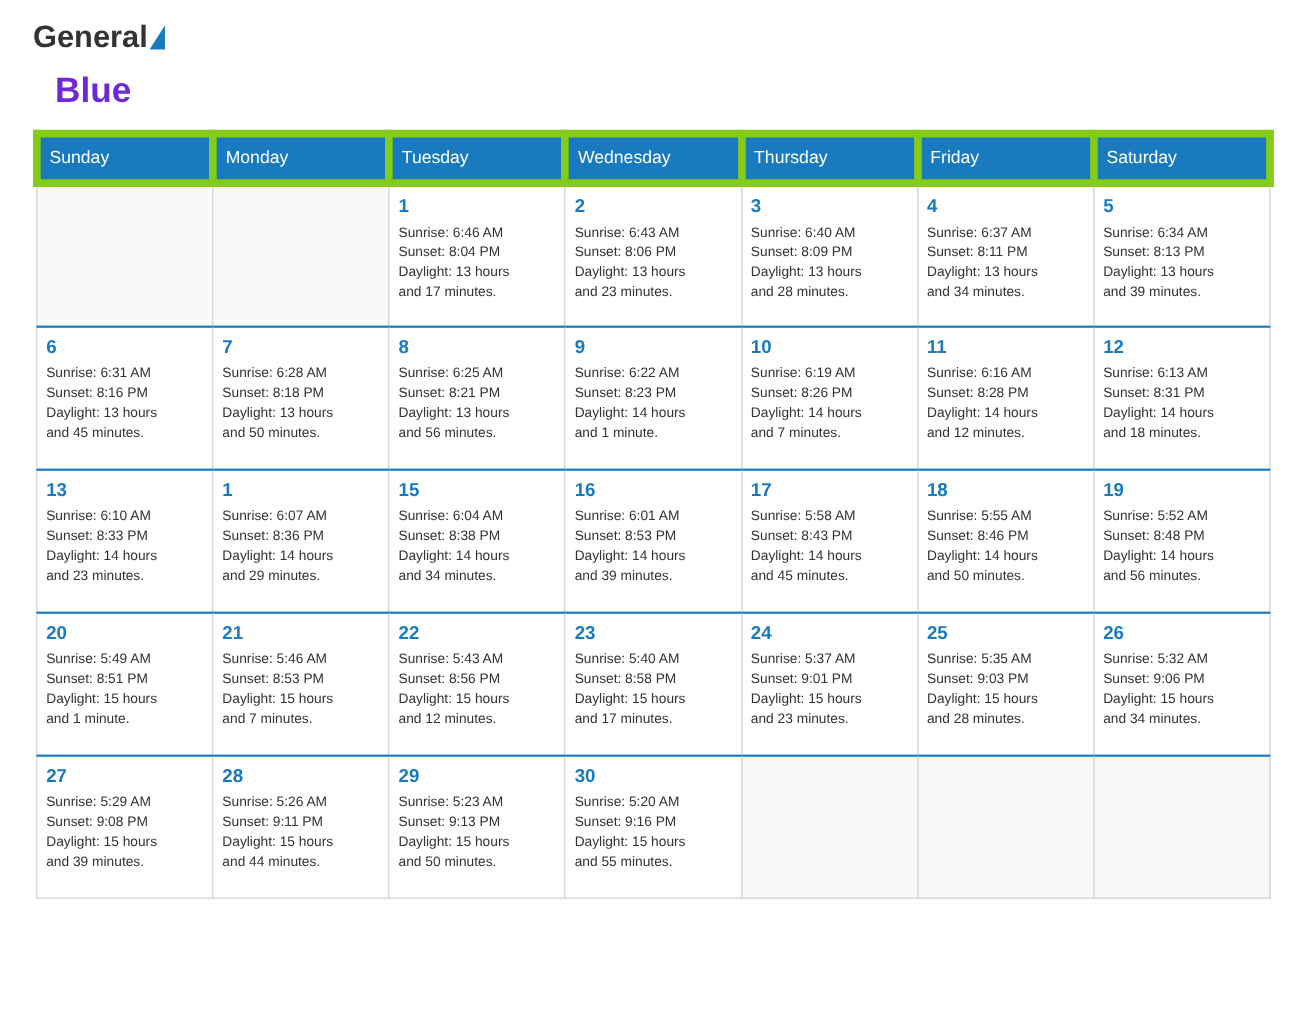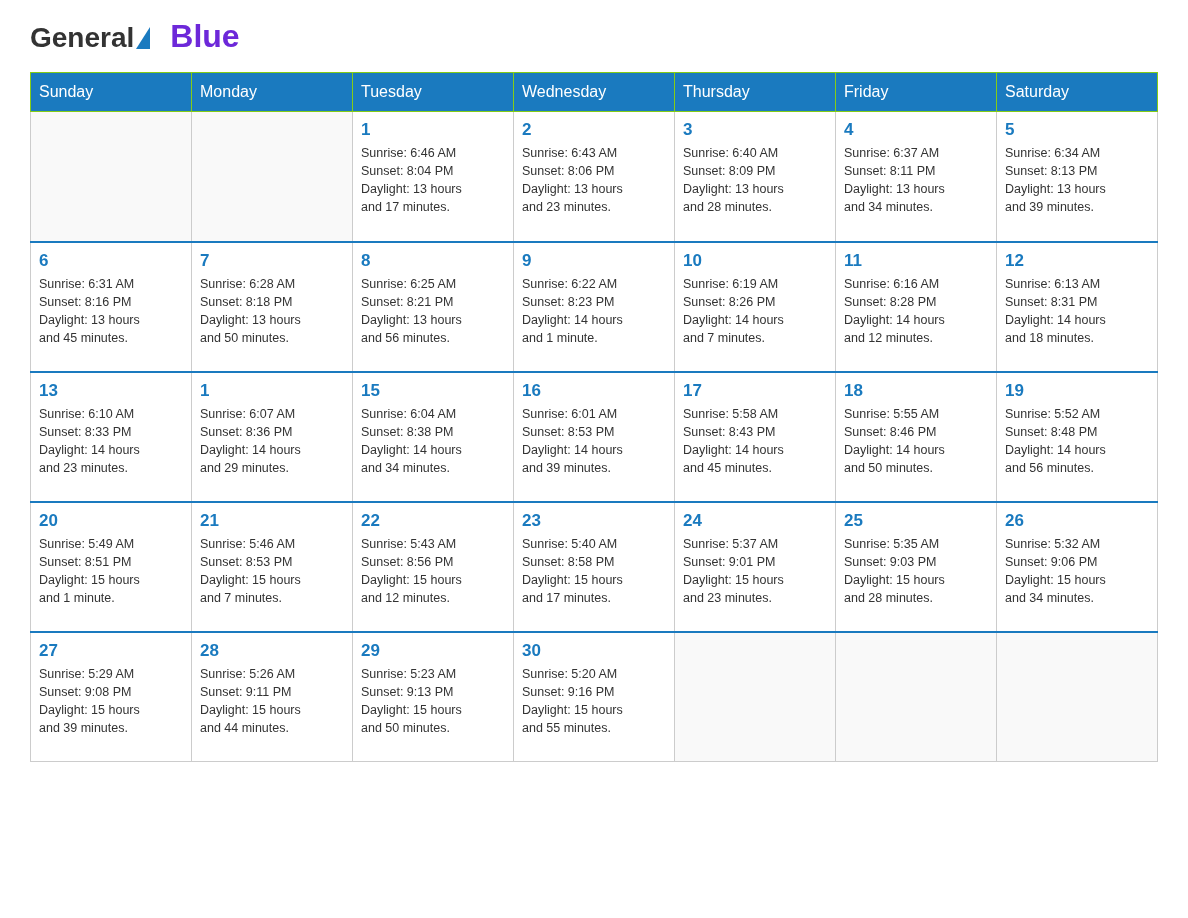--- a/index.html
+++ b/index.html
@@ -12,22 +12,23 @@
       padding: 20px 30px;
     }
     .header {
       display: flex;
       justify-content: space-between;
       align-items: flex-start;
       margin-bottom: 20px;
     }
     .logo {
       display: flex;
-      flex-direction: row;
-      align-items: flex-end;
+      flex-direction: column;
+      align-items: flex-start;
+      gap: 18px;
     }
     .logo-general {
       font-size: 28px;
       font-weight: bold;
       color: #333;
       line-height: 1;
     }
     .logo-blue {
       font-size: 32px;
       font-weight: bold;
@@ -63,21 +64,21 @@
       border-collapse: collapse;
       border: 1px solid #ccc;
     }
     .calendar th {
       background: #1a7abf;
       color: #fff;
       font-size: 16px;
       font-weight: normal;
       padding: 10px 8px;
       text-align: left;
-      border: 1px solid #84cc16;
+      border: 7px solid #84cc16;
     }
     .calendar td {
       vertical-align: top;
       border: 1px solid #ccc;
       padding: 8px;
       width: 14.28%;
       min-height: 110px;
       height: 130px;
     }
     .day-number {

